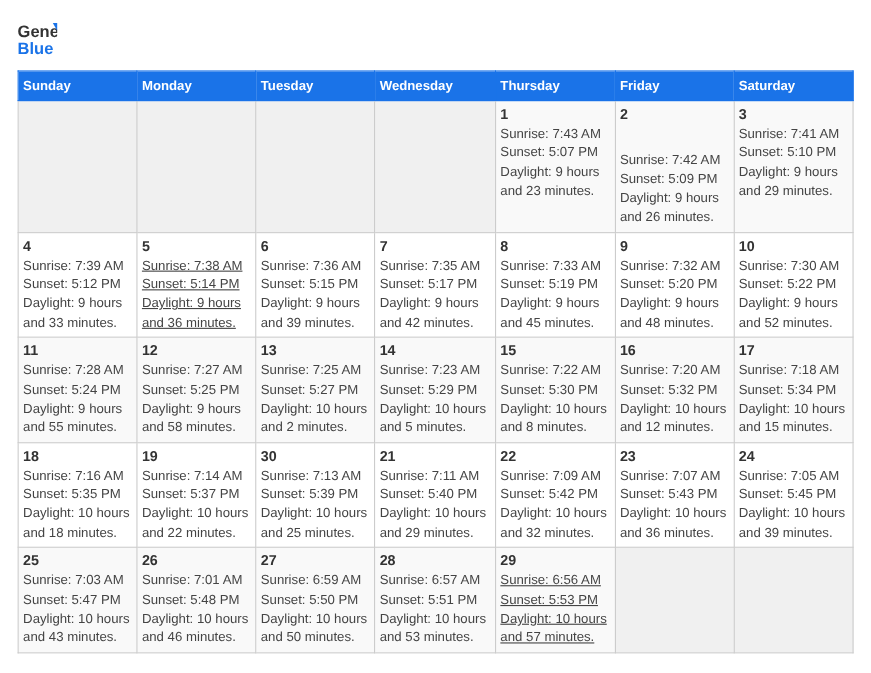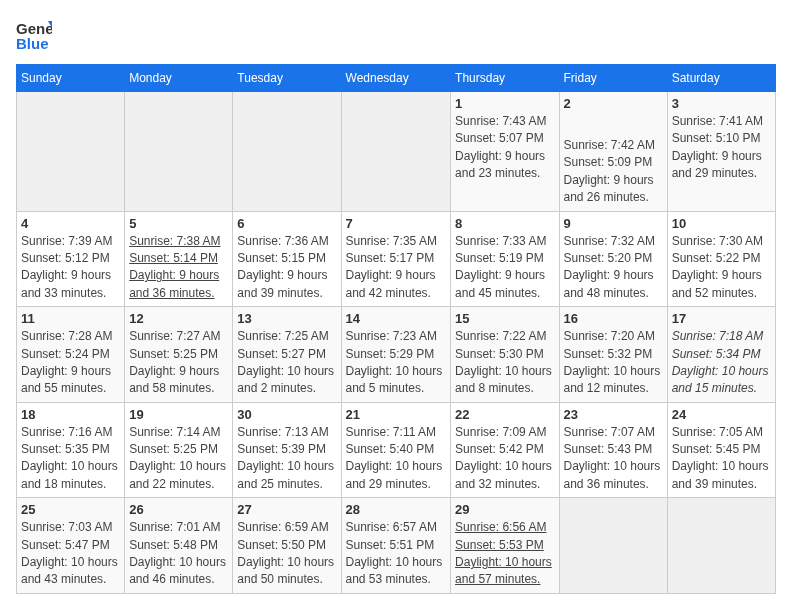--- a/index.html
+++ b/index.html
@@ -35,21 +35,21 @@
     table {
       width: 100%;
       border-collapse: collapse;
       font-size: 11px;
     }
     thead tr th {
       background-color: #1a73e8;
       color: #fff;
       padding: 6px 4px;
       text-align: left;
-      font-weight: normal;
+      font-weight: bold;
       font-size: 12px;
       border: 1px solid #1a73e8;
     }
     tbody tr td {
       border: 1px solid #ccc;
       vertical-align: top;
       padding: 4px;
       width: 113px;
       min-height: 80px;
       background: #fff;
@@ -207,36 +207,36 @@
 Daylight: 10 hours and 8 minutes.</div>
         </td>
         <td>
           <div class="day-number">16</div>
           <div class="day-info" style="white-space: pre-line;">Sunrise: 7:20 AM
 Sunset: 5:32 PM
 Daylight: 10 hours and 12 minutes.</div>
         </td>
         <td>
           <div class="day-number">17</div>
-          <div class="day-info" style="white-space: pre-line; font-style: italic;">Sunrise: 7:18 AM
+          <div class="day-info" style="white-space: pre-line;">Sunrise: 7:18 AM
 Sunset: 5:34 PM
 Daylight: 10 hours and 15 minutes.</div>
         </td>
       </tr>
       <tr>
         <td>
           <div class="day-number">18</div>
           <div class="day-info" style="white-space: pre-line;">Sunrise: 7:16 AM
 Sunset: 5:35 PM
 Daylight: 10 hours and 18 minutes.</div>
         </td>
         <td>
           <div class="day-number">19</div>
           <div class="day-info" style="white-space: pre-line;">Sunrise: 7:14 AM
-Sunset: 5:25 PM
+Sunset: 5:37 PM
 Daylight: 10 hours and 22 minutes.</div>
         </td>
         <td>
           <div class="day-number">30</div>
           <div class="day-info" style="white-space: pre-line;">Sunrise: 7:13 AM
 Sunset: 5:39 PM
 Daylight: 10 hours and 25 minutes.</div>
         </td>
         <td>
           <div class="day-number">21</div>

